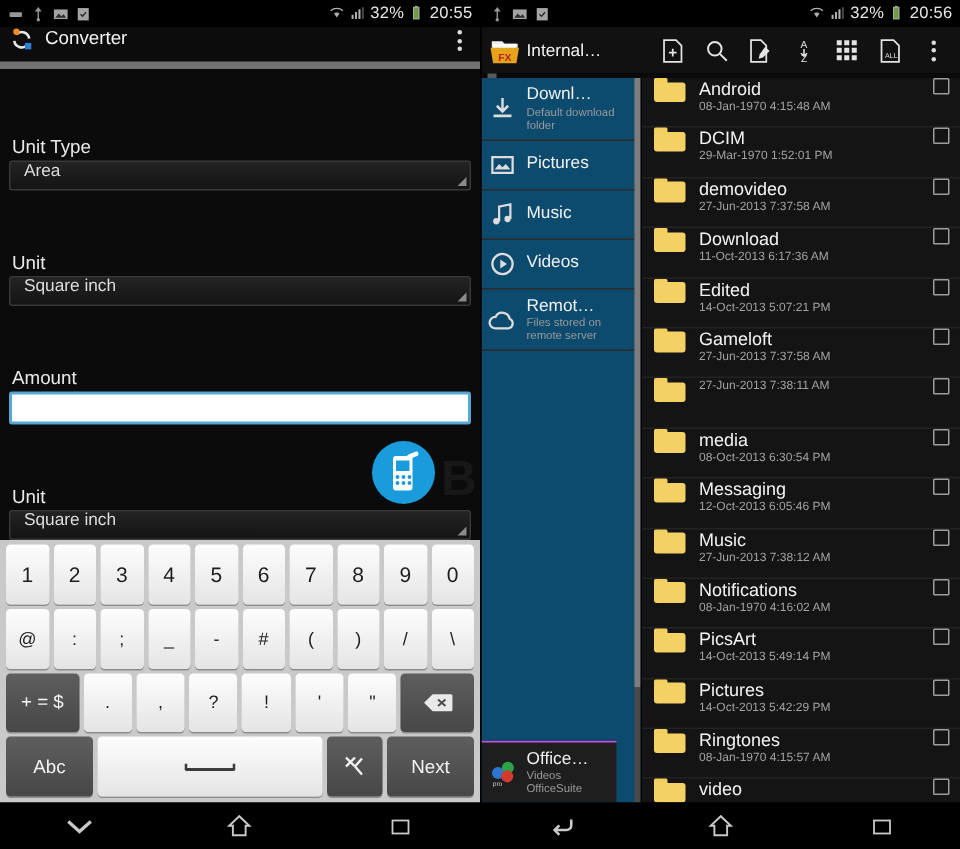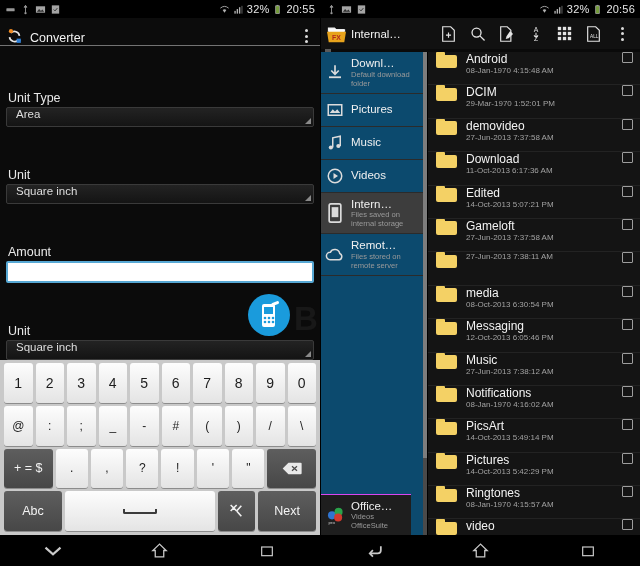--- a/index.html
+++ b/index.html
@@ -10,27 +10,27 @@
 
   
   .phone{ position:absolute; top:0; height:566px; width:320px; background:#000; overflow:hidden; }
   .phone.left{ left:0; }
   .phone.right{ left:320px; border-left:1px solid #000; }
 
   
   .statusbar{ height:18px; background:#000; display:flex; align-items:center;
     padding:0 5px; color:#cfcfcf; font-size:10.5px; }
   .sb-left{ display:flex; align-items:center; gap:4px; }
-  .sb-right{ margin-left:auto; display:flex; align-items:center; gap:3px; }
+  .sb-right{ margin-left:auto; display:flex; align-items:flex-start; gap:3px; }
   .sb-ic{ width:11px; height:11px; opacity:.82; display:block; }
   .sb-text{ font-size:11px; color:#e6e6e6; letter-spacing:.2px; }
 
   
-  .actionbar{ height:28px; background:#0c0c0c; display:flex; align-items:flex-end;
-    padding:0 6px; border-bottom:1px solid #737373; }
+  .actionbar{ height:28px; background:#0c0c0c; display:flex; align-items:flex-start;
+    padding:0 6px; border-bottom:5px solid #737373; }
   .app-icon{ width:17px; height:17px; position:relative; margin-right:7px; flex:0 0 auto;}
   .app-title{ color:#f2f2f2; font-size:12.5px; }
   .overflow{ margin-left:auto; width:16px; height:18px; display:flex; flex-direction:column;
     align-items:center; justify-content:center; gap:2.5px; }
   .overflow i{ width:3px; height:3px; background:#dcdcdc; border-radius:50%; display:block; }
 
   .form{ background:#0b0b0b; padding:4px 4px 0 4px; height:calc(566px - 18px - 28px - 175px - 31px); }
   .f-label{ color:#e9e9e9; font-size:12.5px; padding:2px 4px 2px 4px;margin-top:39px; }
   .spinner{ position:relative; height:20px; background:linear-gradient(#232323,#141414);
     border:1px solid #3a3a3a; border-radius:2px; margin:0 2px 3px 2px;
@@ -436,32 +436,20 @@
             <svg width="18" height="18" viewBox="0 0 24 24">
                 <circle cx="12" cy="12" r="9" stroke="#dcdcdc" stroke-width="2" fill="none"></circle>
                 <path d="M10 8l6 4-6 4z" fill="#dcdcdc"></path>
               </svg>
           </div>
           <div class="side-txt">
             <div class="side-title">Videos</div>
           </div>
         </div>
 
-        <div class="side-item active">
-          <div class="side-ic">
-            <svg width="16" height="20" viewBox="0 0 18 24">
-                <rect x="2" y="1" width="14" height="22" rx="2" stroke="#dcdcdc" stroke-width="2" fill="none"></rect>
-                <rect x="5" y="5" width="8" height="12" fill="#dcdcdc"></rect>
-              </svg>
-          </div>
-          <div class="side-txt">
-            <div class="side-title">Intern…</div>
-            <div class="side-sub">Files saved on internal storage</div>
-          </div>
-        </div>
 
         <div class="side-item">
           <div class="side-ic">
             <svg width="20" height="16" viewBox="0 0 24 18">
                 <path d="M6 16a4.5 4.5 0 01.4-9 6 6 0 0111.3 1.4A4 4 0 0117 16z" stroke="#dcdcdc" stroke-width="1.8" fill="none"></path>
               </svg>
           </div>
           <div class="side-txt">
             <div class="side-title">Remot…</div>
             <div class="side-sub">Files stored on remote server</div>

